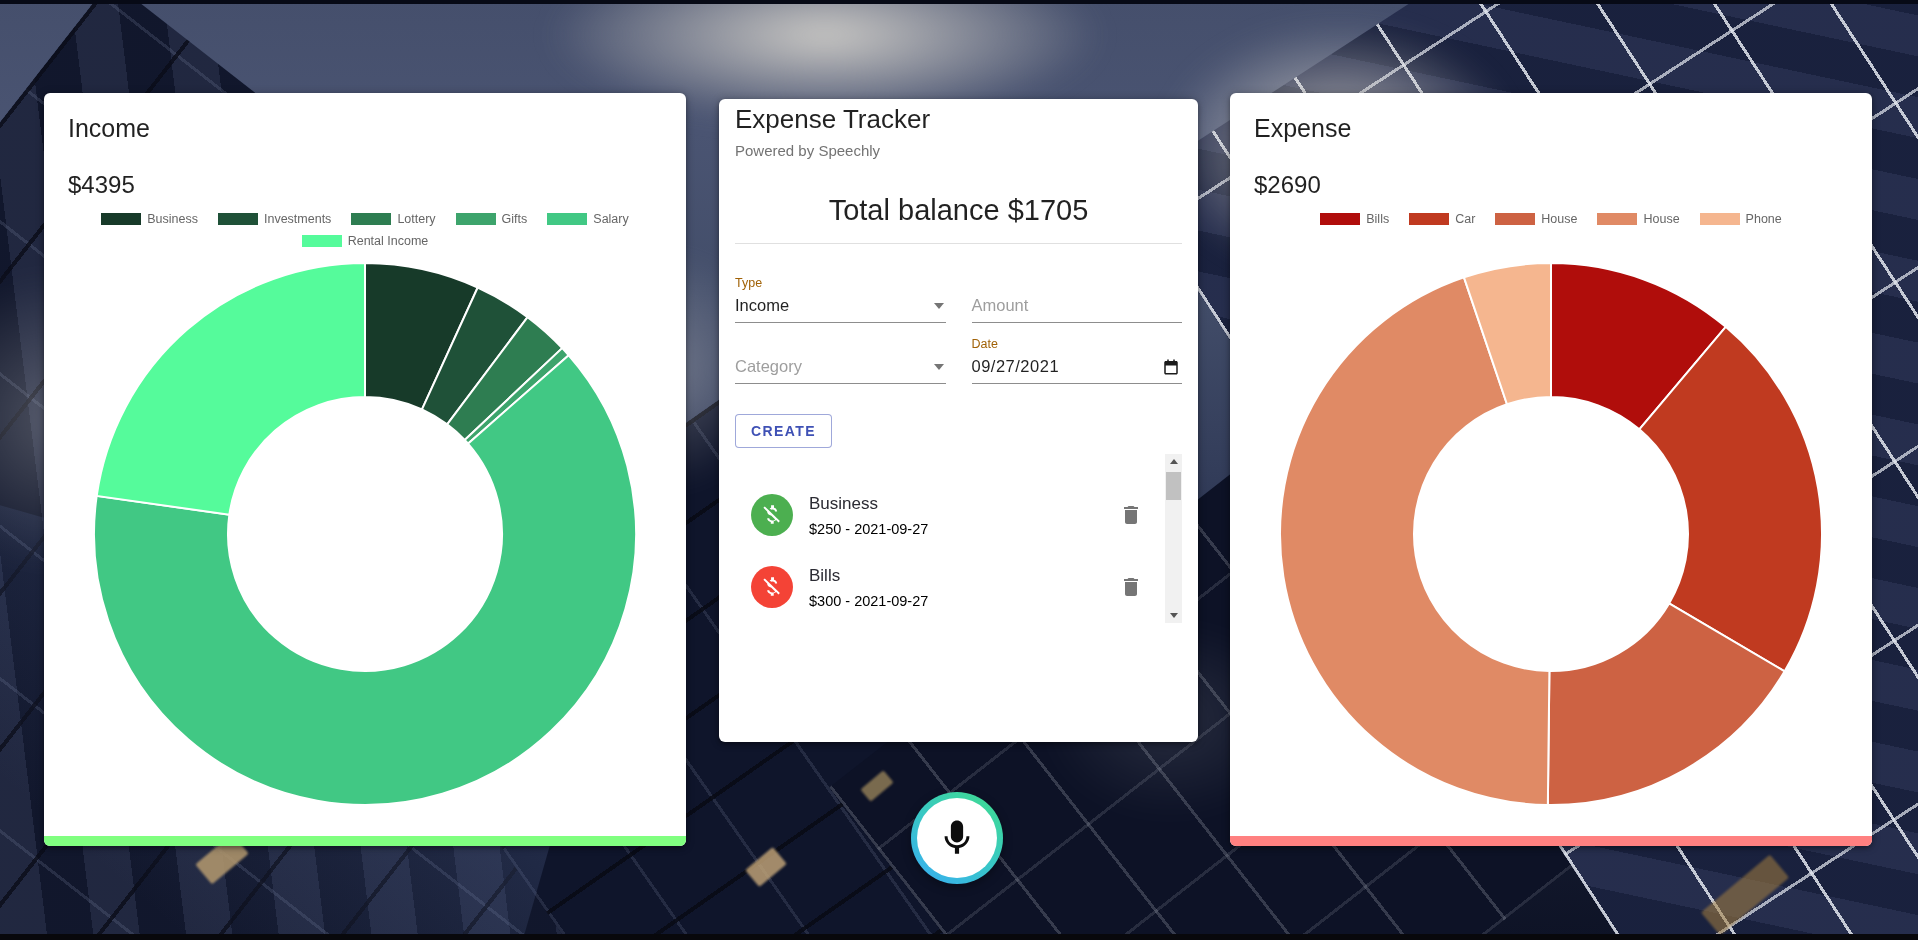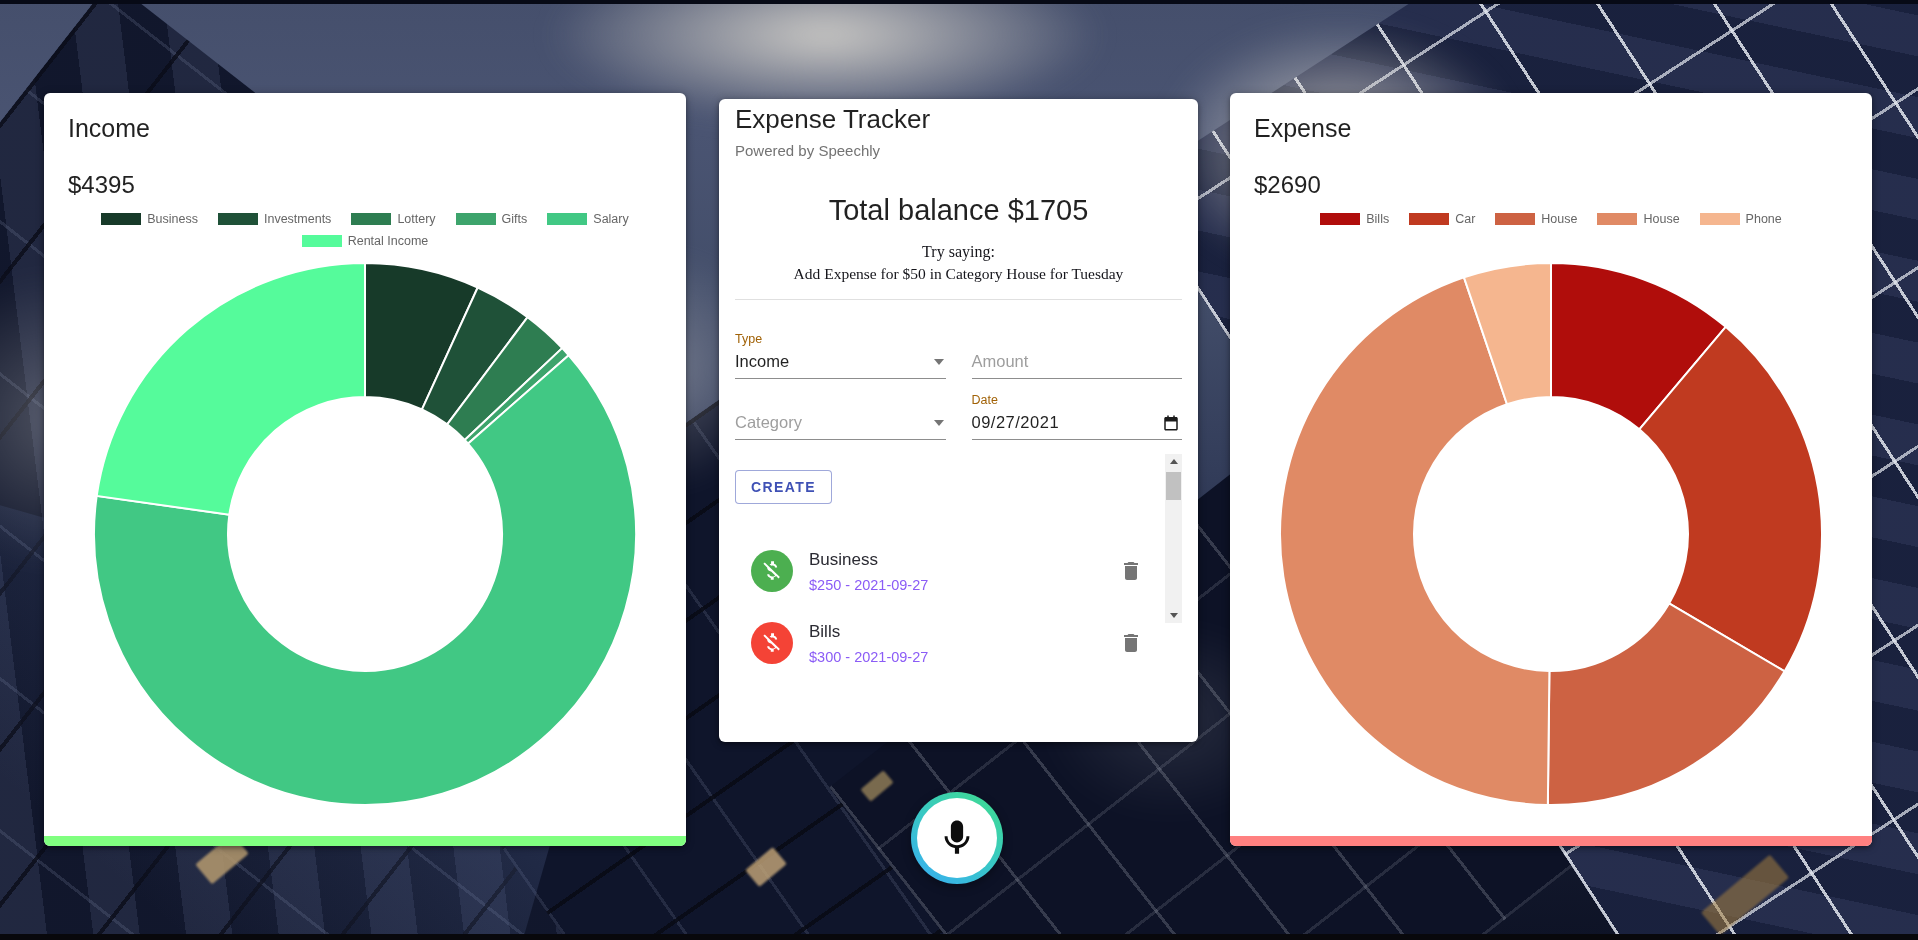--- a/index.html
+++ b/index.html
@@ -99,21 +99,21 @@
                 border:1px solid rgba(63,81,181,.5); border-radius:4px; font-size:14px; font-weight:bold;
                 letter-spacing:1.4px; padding:8px 15px; cursor:pointer;
                 font-family:"Liberation Sans", sans-serif; }
 
   .txn-list { margin-top:22px; padding-top:14px; position:relative; width:420px; }
   .txn-row { display:flex; align-items:center; height:62px; margin-bottom:10px; }
   .txn-avatar { width:42px; height:42px; border-radius:50%; margin-left:16px; flex:0 0 42px;
                 display:flex; align-items:center; justify-content:center; }
   .txn-texts { margin-left:16px; }
   .txn-name { font-size:17px; color:#2b2b33; line-height:22px; }
-  .txn-details { margin-top:5px; font-size:14.5px; color:#8b5cf6; line-height:18px; }
+  .txn-details { margin-top:5px; font-size:14.5px; color:#000000; line-height:18px; }
   .txn-delete { margin-left:auto; margin-right:4px; background:none; border:none; cursor:pointer;
                 width:40px; height:40px; display:flex; align-items:center; justify-content:center; }
 
   .scrollbar { position:absolute; right:16px; top:355px; width:17px; height:169px;
                background:#f1f1f1; }
   .sb-arrow { position:absolute; left:0; width:17px; height:15px; display:flex; align-items:center;
               justify-content:center; cursor:pointer; }
   .sb-up { top:0; } .sb-down { bottom:0; }
   .tri-up { width:0; height:0; border-left:4px solid transparent; border-right:4px solid transparent;
             border-bottom:5px solid #555; }
@@ -192,24 +192,20 @@
         <path d="M477.71 95.27 A271 271 0 1 1 5.70 235.87 L138.36 254.72 A137 137 0 1 0 376.98 183.65 Z" fill="#41c884" stroke="#ffffff" stroke-width="2"></path>
         <path d="M5.70 235.87 A271 271 0 0 1 274.00 3.00 L274.00 137.00 A137 137 0 0 0 138.36 254.72 Z" fill="#55fb9b" stroke="#ffffff" stroke-width="2"></path>
       </svg>
     <div class="accent-bar" style="background: rgb(128, 255, 128);"></div>
   </section>
 
   <section class="card" id="main-card">
     <h1 class="main-title">Expense Tracker</h1>
     <div class="main-subtitle">Powered by Speechly</div>
     <div class="balance">Total balance $1705</div>
-    <div class="hint">
-      <div class="hint-heading">Try saying:</div>
-      <div class="hint-example">Add Expense for $50 in Category House for Tuesday</div>
-    </div>
     <div class="divider"></div>
 
     <div class="form-grid">
       <div>
         <div class="field-label">Type</div>
         <div class="field-control">
           <span>Income</span>
           <span class="caret"></span>
         </div>
       </div>

